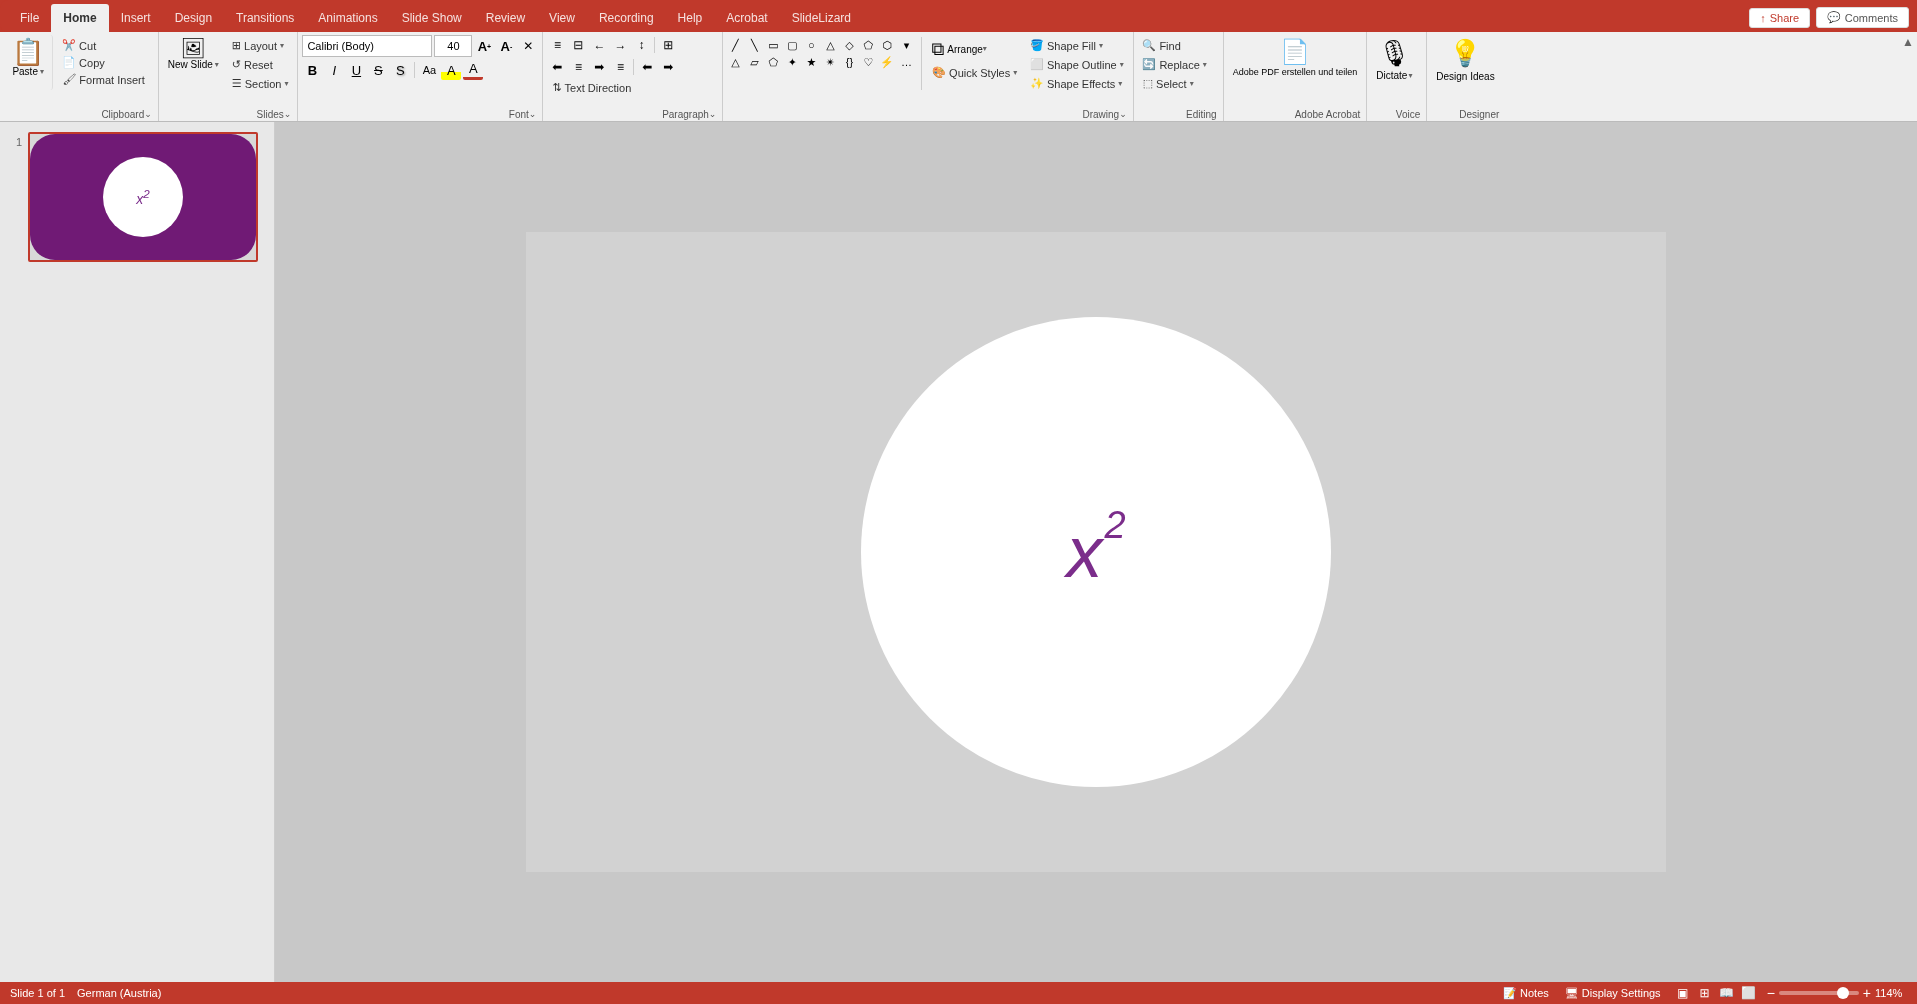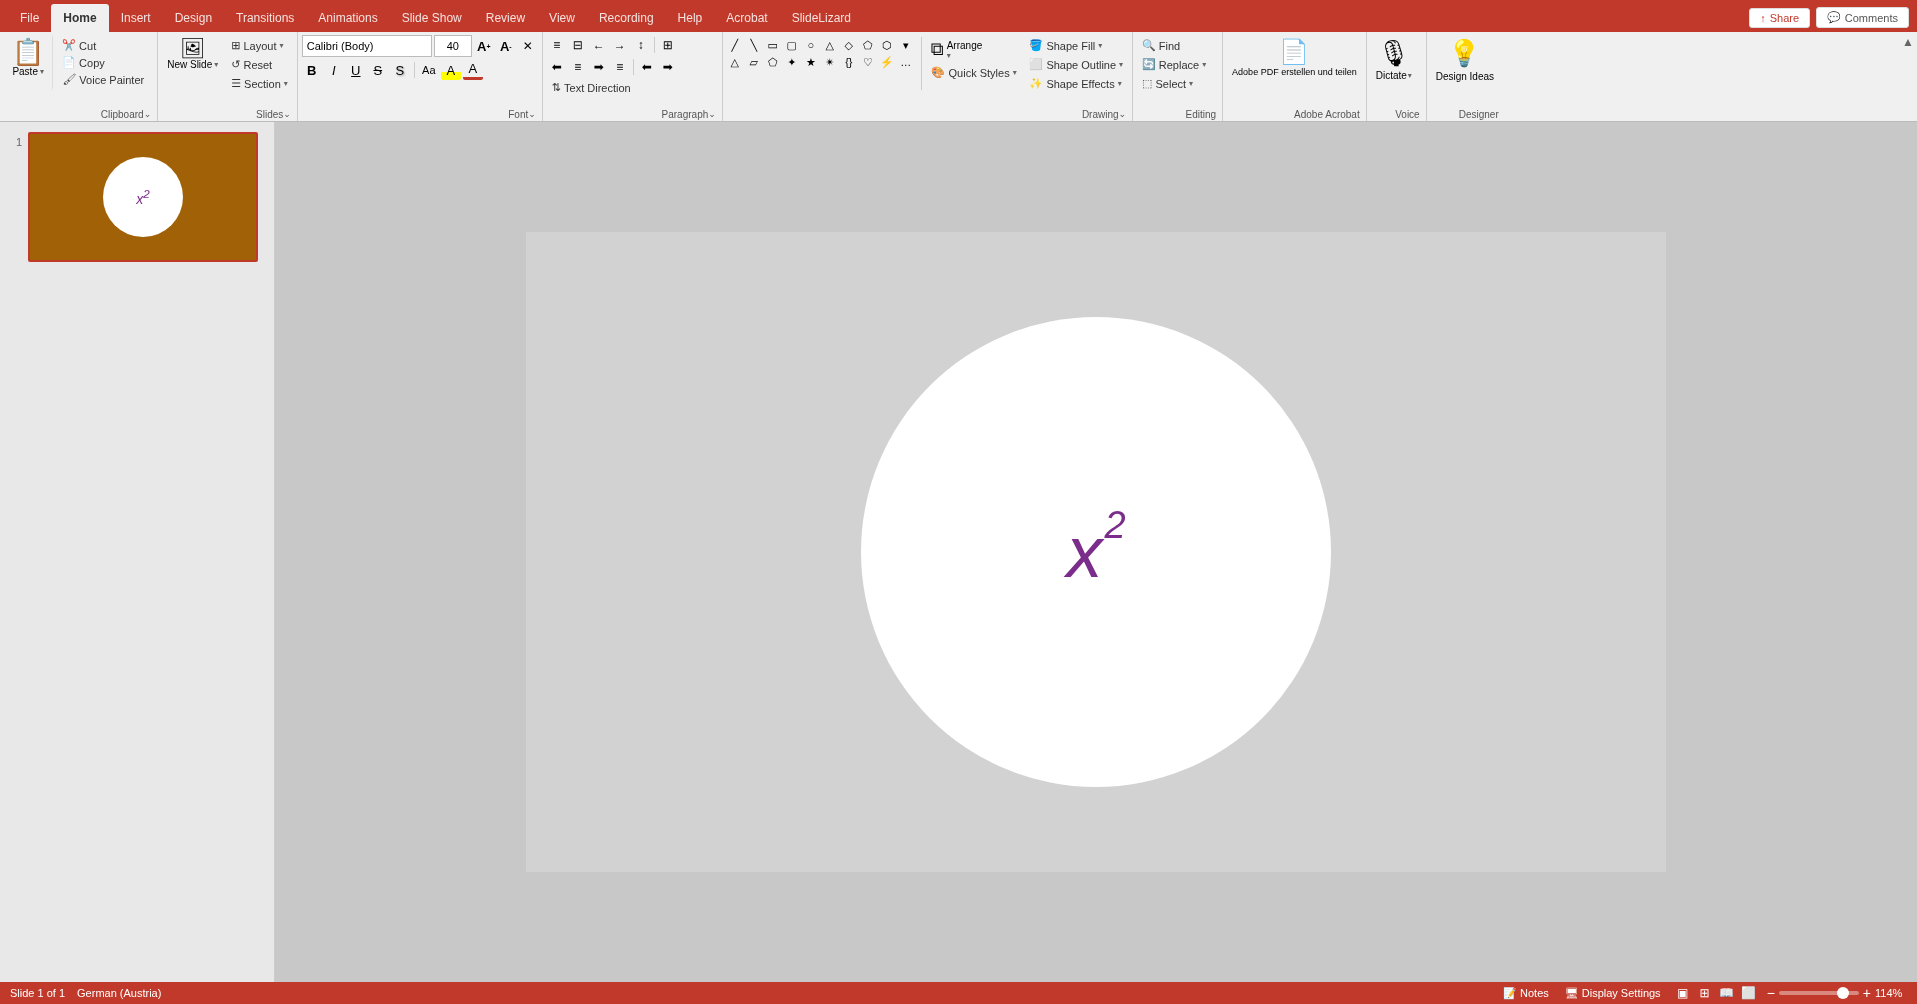--- a/index.html
+++ b/index.html
@@ -29,21 +29,21 @@
     .shape-item { width: 16px; height: 16px; display: flex; align-items: center; justify-content: center; cursor: pointer; font-size: 11px; }
 
     
     .main-area { display: flex; flex: 1; overflow: hidden; }
 
     
     .slide-panel { width: 275px; background: #e8e8e8; border-right: 1px solid #ccc; overflow-y: auto; padding: 10px 8px; flex-shrink: 0; }
     .slide-thumb-wrapper { display: flex; align-items: flex-start; gap: 6px; }
     .slide-num { font-size: 11px; color: #666; padding-top: 4px; min-width: 14px; text-align: right; }
     .slide-thumb { width: 230px; height: 130px; background: #d8d8d8; border: 2px solid #c0392b; border-radius: 2px; overflow: hidden; display: flex; align-items: center; justify-content: center; position: relative; cursor: pointer; }
-    .slide-thumb-inner { width: 100%; height: 100%; background: #a16207; display: flex; align-items: center; justify-content: center; }
+    .slide-thumb-inner { width: 100%; height: 100%; background: #701a75; display: flex; align-items: center; justify-content: center; border-radius: 25px; }
     .thumb-circle { width: 80px; height: 80px; border-radius: 50%; background: white; display: flex; align-items: center; justify-content: center; }
     .thumb-formula { font-size: 14px; color: #7b2d8b; font-style: italic; }
 
     
     .canvas-area { flex: 1; background: #c8c8c8; display: flex; align-items: center; justify-content: center; overflow: hidden; position: relative; }
     .slide-canvas { width: 1140px; height: 640px; background: #d2d2d2; display: flex; align-items: center; justify-content: center; position: relative; }
     .main-circle { width: 470px; height: 470px; border-radius: 50%; background: white; display: flex; align-items: center; justify-content: center; position: absolute; top: 50%; left: 50%; transform: translate(-50%, -50%); }
     .main-formula { font-size: 72px; color: #7b2d8b; font-style: italic; display: flex; align-items: flex-start; line-height: 1; }
     .main-formula .base { font-size: 72px; }
     .main-formula .exp { font-size: 38px; margin-top: -10px; margin-left: 2px; }
@@ -115,21 +115,21 @@
           <div class="rb-btn-sm">
             <span>✂️</span>
             <span>Cut</span>
           </div>
           <div class="rb-btn-sm">
             <span>📄</span>
             <span>Copy</span>
           </div>
           <div class="rb-btn-sm">
             <span>🖌</span>
-            <span>Voice Painter</span>
+            <span>Format Insert</span>
           </div>
         </div>
       </div>
     </div>
     <div class="ribbon-group-footer">
       <span>Clipboard</span>
       <span class="expand-arrow">⌄</span>
     </div>
   </div>
 
@@ -258,21 +258,21 @@
           <div class="shape-item">{}</div>
           <div class="shape-item">♡</div>
           <div class="shape-item">⚡</div>
           <div class="shape-item">…</div>
         </div>
         <div style="width:1px; background:#ccc; align-self:stretch; margin:2px;"></div>
 
         <div style="display:flex; flex-direction:column; gap:2px; padding-top:2px;">
           <div class="rb-large" style="flex-direction:row; gap:3px; min-width:50px; padding:2px 4px;">
             <span style="font-size:18px;">⧉</span>
-            <div style="display:flex; flex-direction:column;">
+            <div style="display:flex; flex-direction:row;">
               <span style="font-size:10px;">Arrange</span>
               <span class="dropdown-arrow">▾</span>
             </div>
           </div>
           <div class="rb-btn-sm">
             <span>🎨</span>
             <span>Quick Styles</span>
             <span class="dropdown-arrow">▾</span>
           </div>
         </div>

